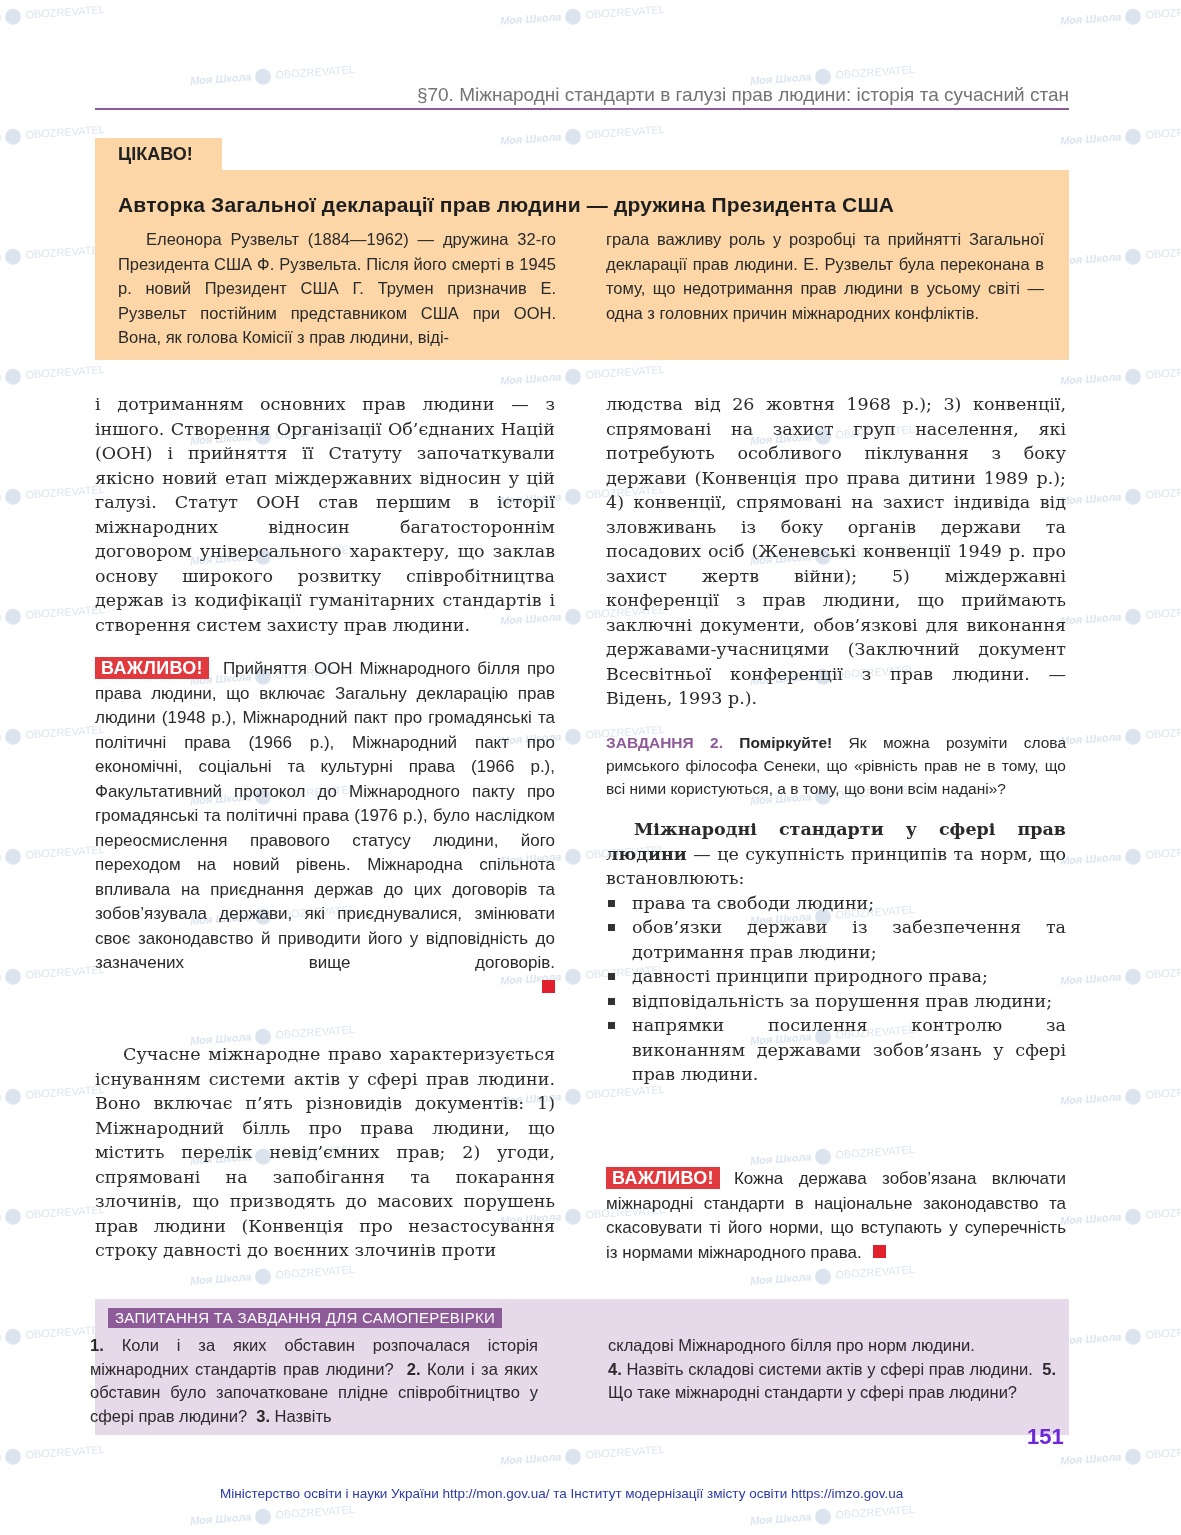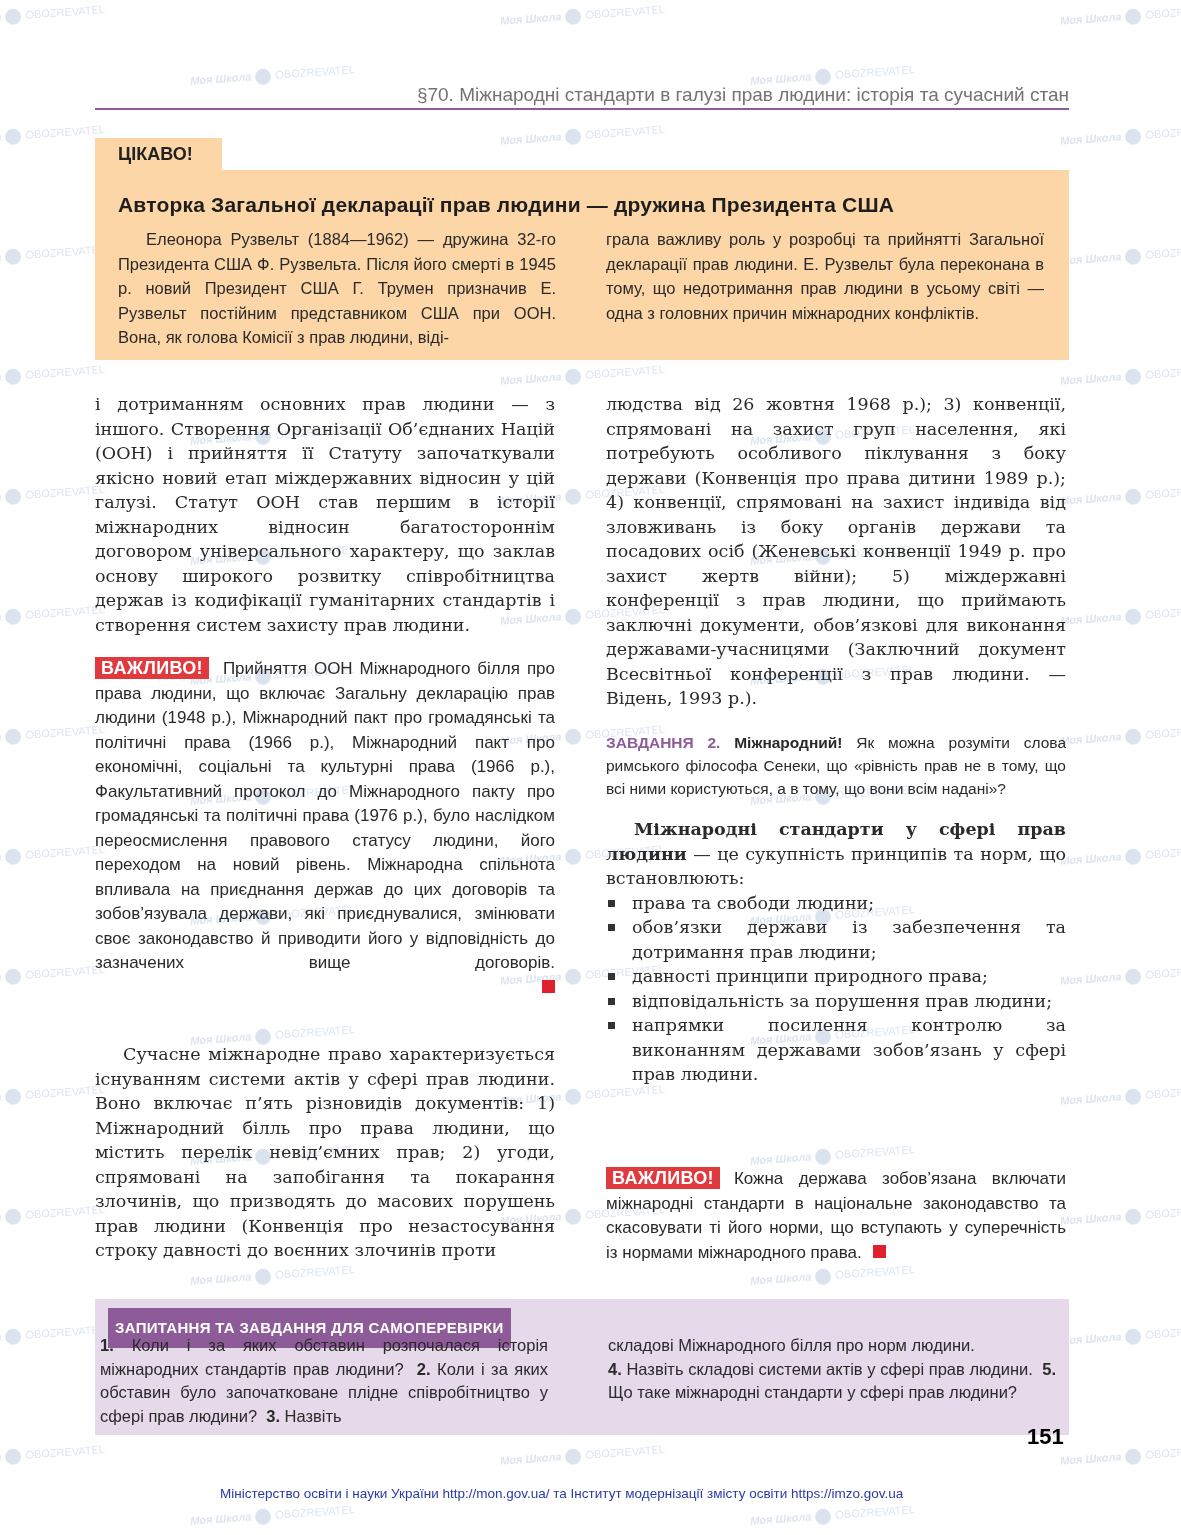--- a/index.html
+++ b/index.html
@@ -35,26 +35,26 @@
 
   .badge { display: inline-block; background: #e03a3f; color: #fff; font-weight: bold; font-size: 18px; padding: 0 6px; line-height: 22px; margin-right: 14px; letter-spacing: .3px; }
   .endmark { display: inline-block; width: 13px; height: 13px; background: #e0202c; }
 
   .task-label { color: #8e5b99; font-weight: bold; }
   .bullets { list-style: none; margin: 0; padding: 0; }
   .bullets li { position: relative; padding-left: 26px; }
   .bullets li::before { content: ""; position: absolute; left: 2px; top: 9px; width: 7px; height: 7px; background: #333; }
 
   .qbox { position: absolute; left: 95px; top: 1299px; width: 974px; height: 136px; background: #e6d9ea; }
-  .qhead { position: absolute; left: 108px; top: 1308px; background: #8e5b99; color: #fff; font-weight: bold; font-size: 15px; padding: 10px 7px; line-height: 20px; letter-spacing: .3px; }
+  .qhead { position: absolute; left: 108px; top: 1308px; background: #8e5b99; color: #fff; font-weight: normal; font-size: 15px; padding: 0 7px; line-height: 20px; letter-spacing: .3px; }
   .qcol { position: absolute; top: 1334px; width: 448px; font-size: 16.5px; line-height: 23.5px; text-align: justify; color: #2a2a2a; }
-  .qcol.left { left: 100px; }
+  .qcol.left { left: 90px; }
   .qcol.right { left: 608px; top: 1334px; }
 
-  .page-number { position: absolute; left: 1027px; top: 1424px; font-size: 22px; font-weight: bold; color: #000000; }
+  .page-number { position: absolute; left: 1027px; top: 1424px; font-size: 22px; font-weight: bold; color: #6d28d9; }
   .footer { position: absolute; left: 220px; top: 1485px; font-size: 13.5px; line-height: 17px; color: #2a3aa6; }
 </style>
 </head>
 <body>
 
 <div id="wm-layer">
     <div class="wm" style="left: -60px; top: 8px;"><span>Моя Школа</span><span class="circ"></span><span class="oz">OBOZREVATEL</span></div>
     <div class="wm" style="left: 500px; top: 8px;"><span>Моя Школа</span><span class="circ"></span><span class="oz">OBOZREVATEL</span></div>
     <div class="wm" style="left: 1060px; top: 8px;"><span>Моя Школа</span><span class="circ"></span><span class="oz">OBOZREVATEL</span></div>
     <div class="wm" style="left: 190px; top: 68px;"><span>Моя Школа</span><span class="circ"></span><span class="oz">OBOZREVATEL</span></div>
@@ -143,21 +143,21 @@
 <div class="col left serif" style="top:1042px;">
   <p class="indent">Сучасне міжнародне право характеризується існуванням системи актів у сфері прав людини. Воно включає п’ять різновидів документів: 1) Міжнародний білль про права людини, що містить перелік невід’ємних прав; 2) угоди, спрямовані на запобігання та покарання злочинів, що призводять до масових порушень прав людини (Конвенція про незастосування строку давності до воєнних злочинів проти</p>
 </div>
 
 <div class="col right serif" style="top:392px;">
   <p>людства від 26 жовтня 1968 р.); 3) конвенції, спрямовані на захист груп населення, які потребують особливого піклування з боку держави (Конвенція про права дитини 1989 р.); 4) конвенції, спрямовані на захист індивіда від зловживань із боку органів держави та посадових осіб (Женевські конвенції 1949 р. про захист жертв війни); 5) міждержавні конференції з прав людини, що приймають заключні документи, обов’язкові для виконання державами-учасницями (Заключний документ Всесвітньої конференції з прав людини. — Відень, 1993 р.).</p>
 </div>
 
 <div class="sanscol sans" style="left:606px; top:731px; font-size:15.5px; line-height:23px;">
   <span class="task-label">ЗАВДАННЯ 2.</span>
-  <b>Міжнародний!</b>
+  <b>Поміркуйте!</b>
   <span>Як можна розуміти слова римського філософа Сенеки, що «рівність прав не в тому, що всі ними користуються, а в тому, що вони всім надані»?</span>
 </div>
 
 <div class="col right serif" style="top:817px;">
   <p class="indent"><b>Міжнародні стандарти у сфері прав людини</b><span> — це сукупність принципів та норм, що встановлюють:</span></p>
   <ul class="bullets">
     <li>права та свободи людини;</li>
     <li>обов’язки держави із забезпечення та дотримання прав людини;</li>
     <li>давності принципи природного права;</li>
     <li>відповідальність за порушення прав людини;</li>

